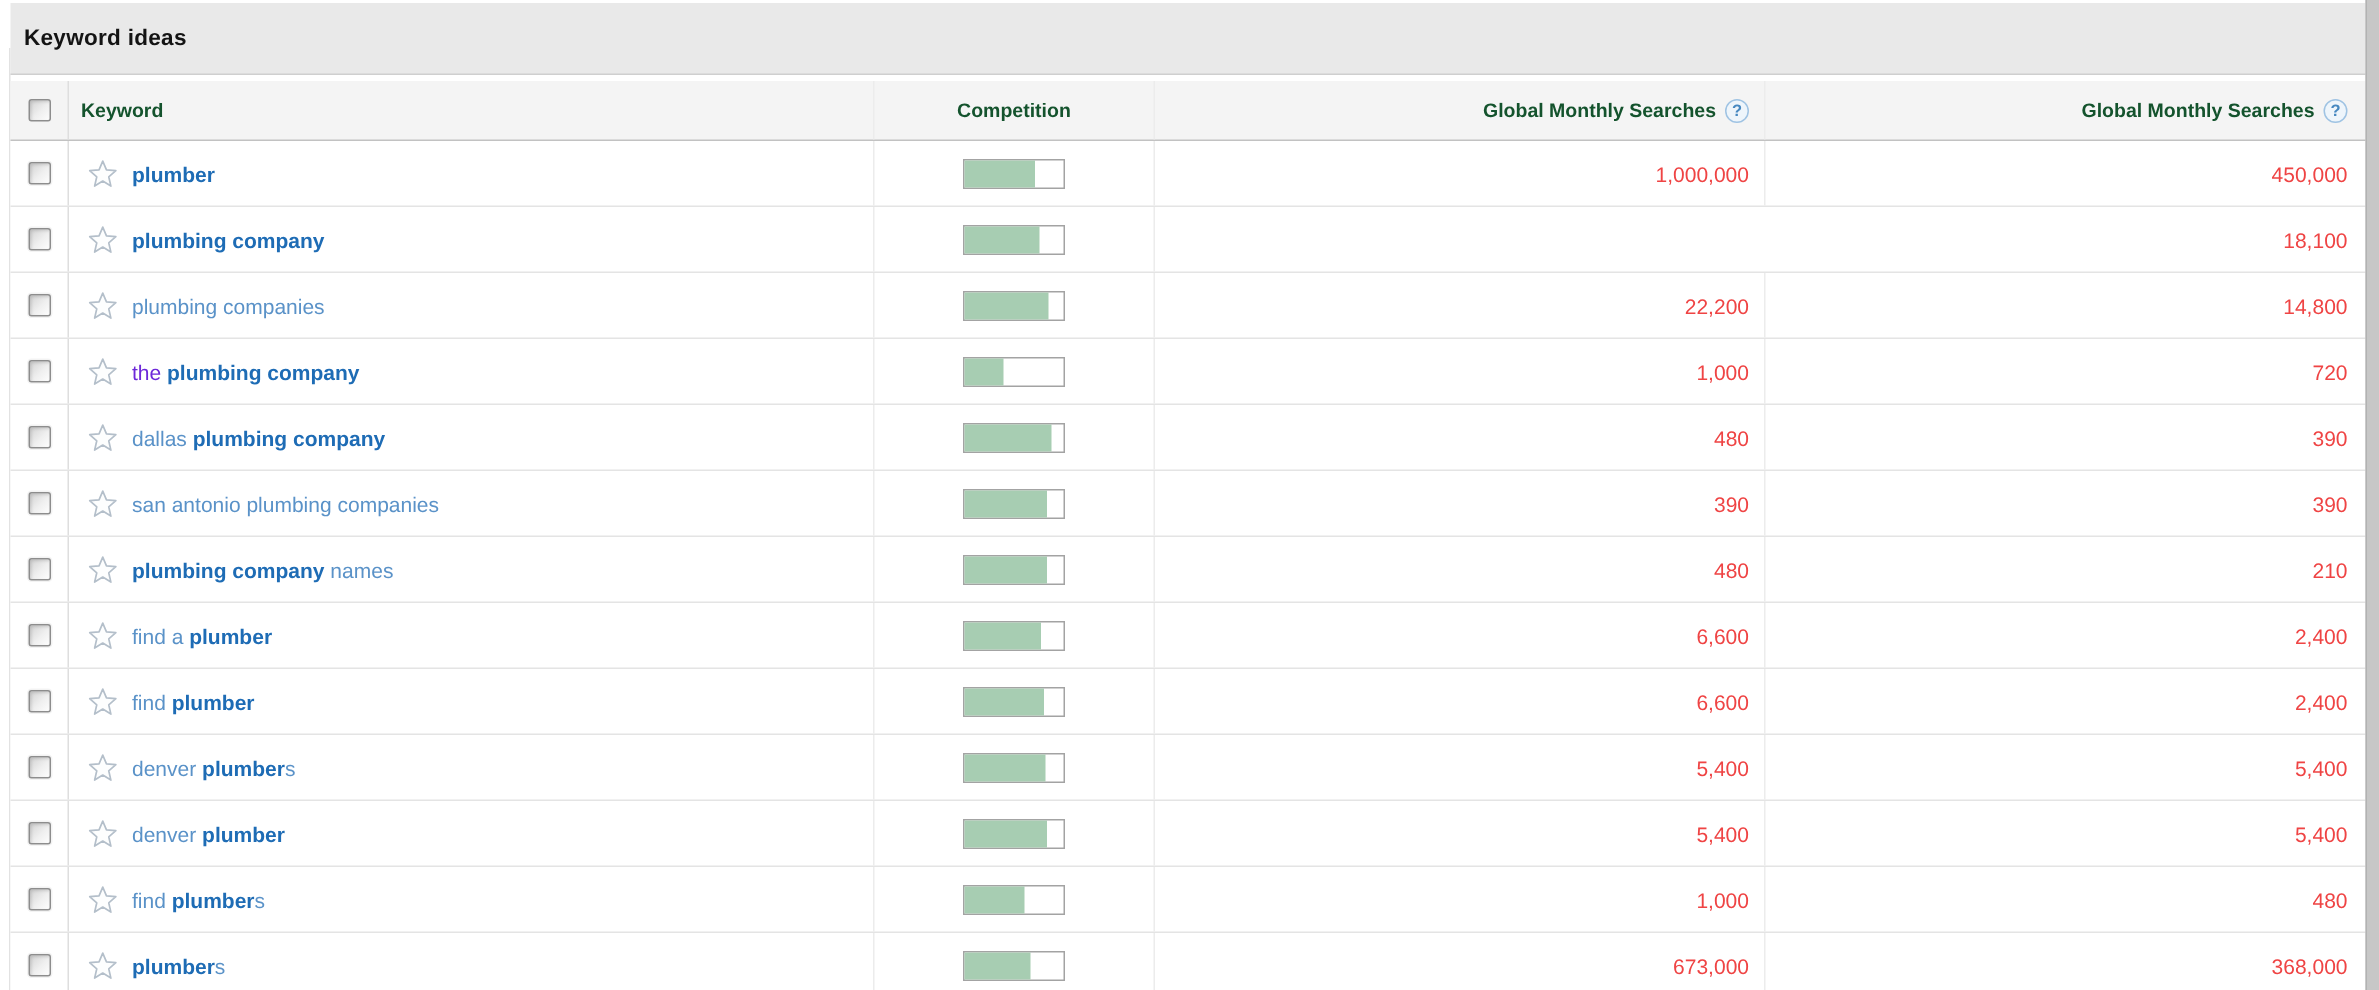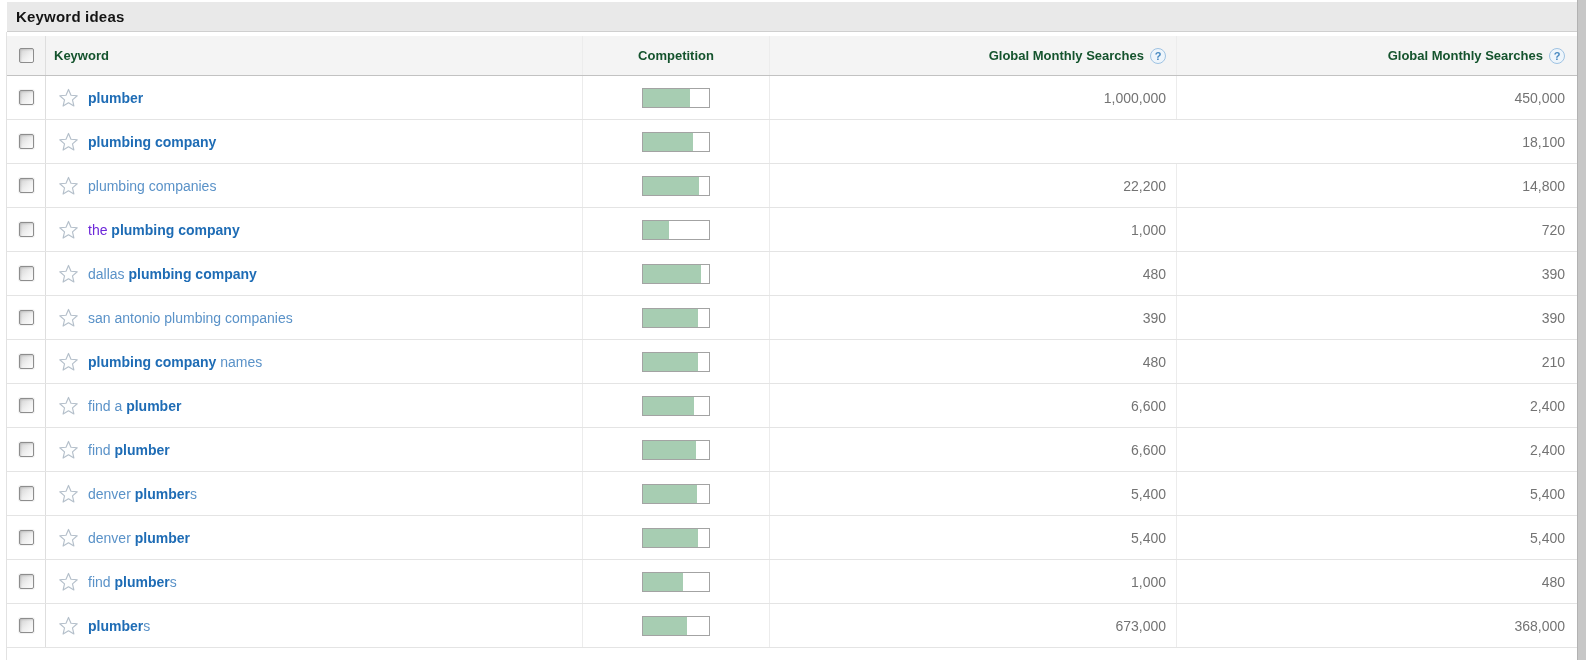--- a/index.html
+++ b/index.html
@@ -6,21 +6,21 @@
   html,body { width:1586px; height:660px; overflow:hidden; background:#fff;
     font-family:"Liberation Sans","DejaVu Sans",sans-serif; }
   .stage { position:relative; width:1586px; height:660px; background:#fff; }
 
   .left-line { position:absolute; left:6px; top:32px; bottom:0; width:1px; background:#e2e2e2; }
   .scrollbar { position:absolute; right:0; top:0; width:9px; height:660px;
     background:#c7c7c7; border-left:1px solid #b2b2b2; }
 
   .panel { position:absolute; left:7px; top:0; width:1570px; }
 
-  .title-bar { margin-top:2px; height:30px; background:#e9e9e9;
+  .title-bar { margin-top:2px; height:48px; background:#e9e9e9;
     border-bottom:1px solid #cfcfcf; display:flex; align-items:center; }
   .title-bar span { font-size:15px; font-weight:bold; color:#141414; padding-left:9px; letter-spacing:.2px; }
 
   .thead { margin-top:4px; height:40px; background:#f4f4f4;
     border-bottom:1px solid #c2c2c2; display:flex; align-items:center; }
   .thead .hcell { font-size:13px; font-weight:bold; color:#14532d; }
 
   .col { height:100%; display:flex; align-items:center; }
   .col.check { width:39px; justify-content:center; border-right:1px solid #dedede; }
   .col.kw    { width:537px; border-right:1px solid #ececec; }
@@ -38,21 +38,21 @@
 
   .star { display:inline-flex; margin-left:13px; margin-right:10px; }
 
   .kwlink { font-size:14px; text-decoration:none; cursor:pointer; white-space:nowrap; }
   .kwlink .seg-b { font-weight:bold; }
   .kwlink .seg-r { font-weight:normal; }
 
   .bar { width:68px; height:20px; border:1px solid #a3a3a3; background:#fff; }
   .bar .fill { height:100%; }
 
-  .val { font-size:14px; color:#737373; }
+  .val { font-size:14px; color:#ef4444; }
 
   .help { display:inline-block; width:16px; height:16px; margin-left:6px;
     border:1px solid #9fc3e3; border-radius:50%; background:#eef5fb;
     color:#4788c0; font-size:11px; font-weight:bold; line-height:14px;
     text-align:center; cursor:pointer; }
 </style>
 </head>
 <body>
 
 <div class="stage">

